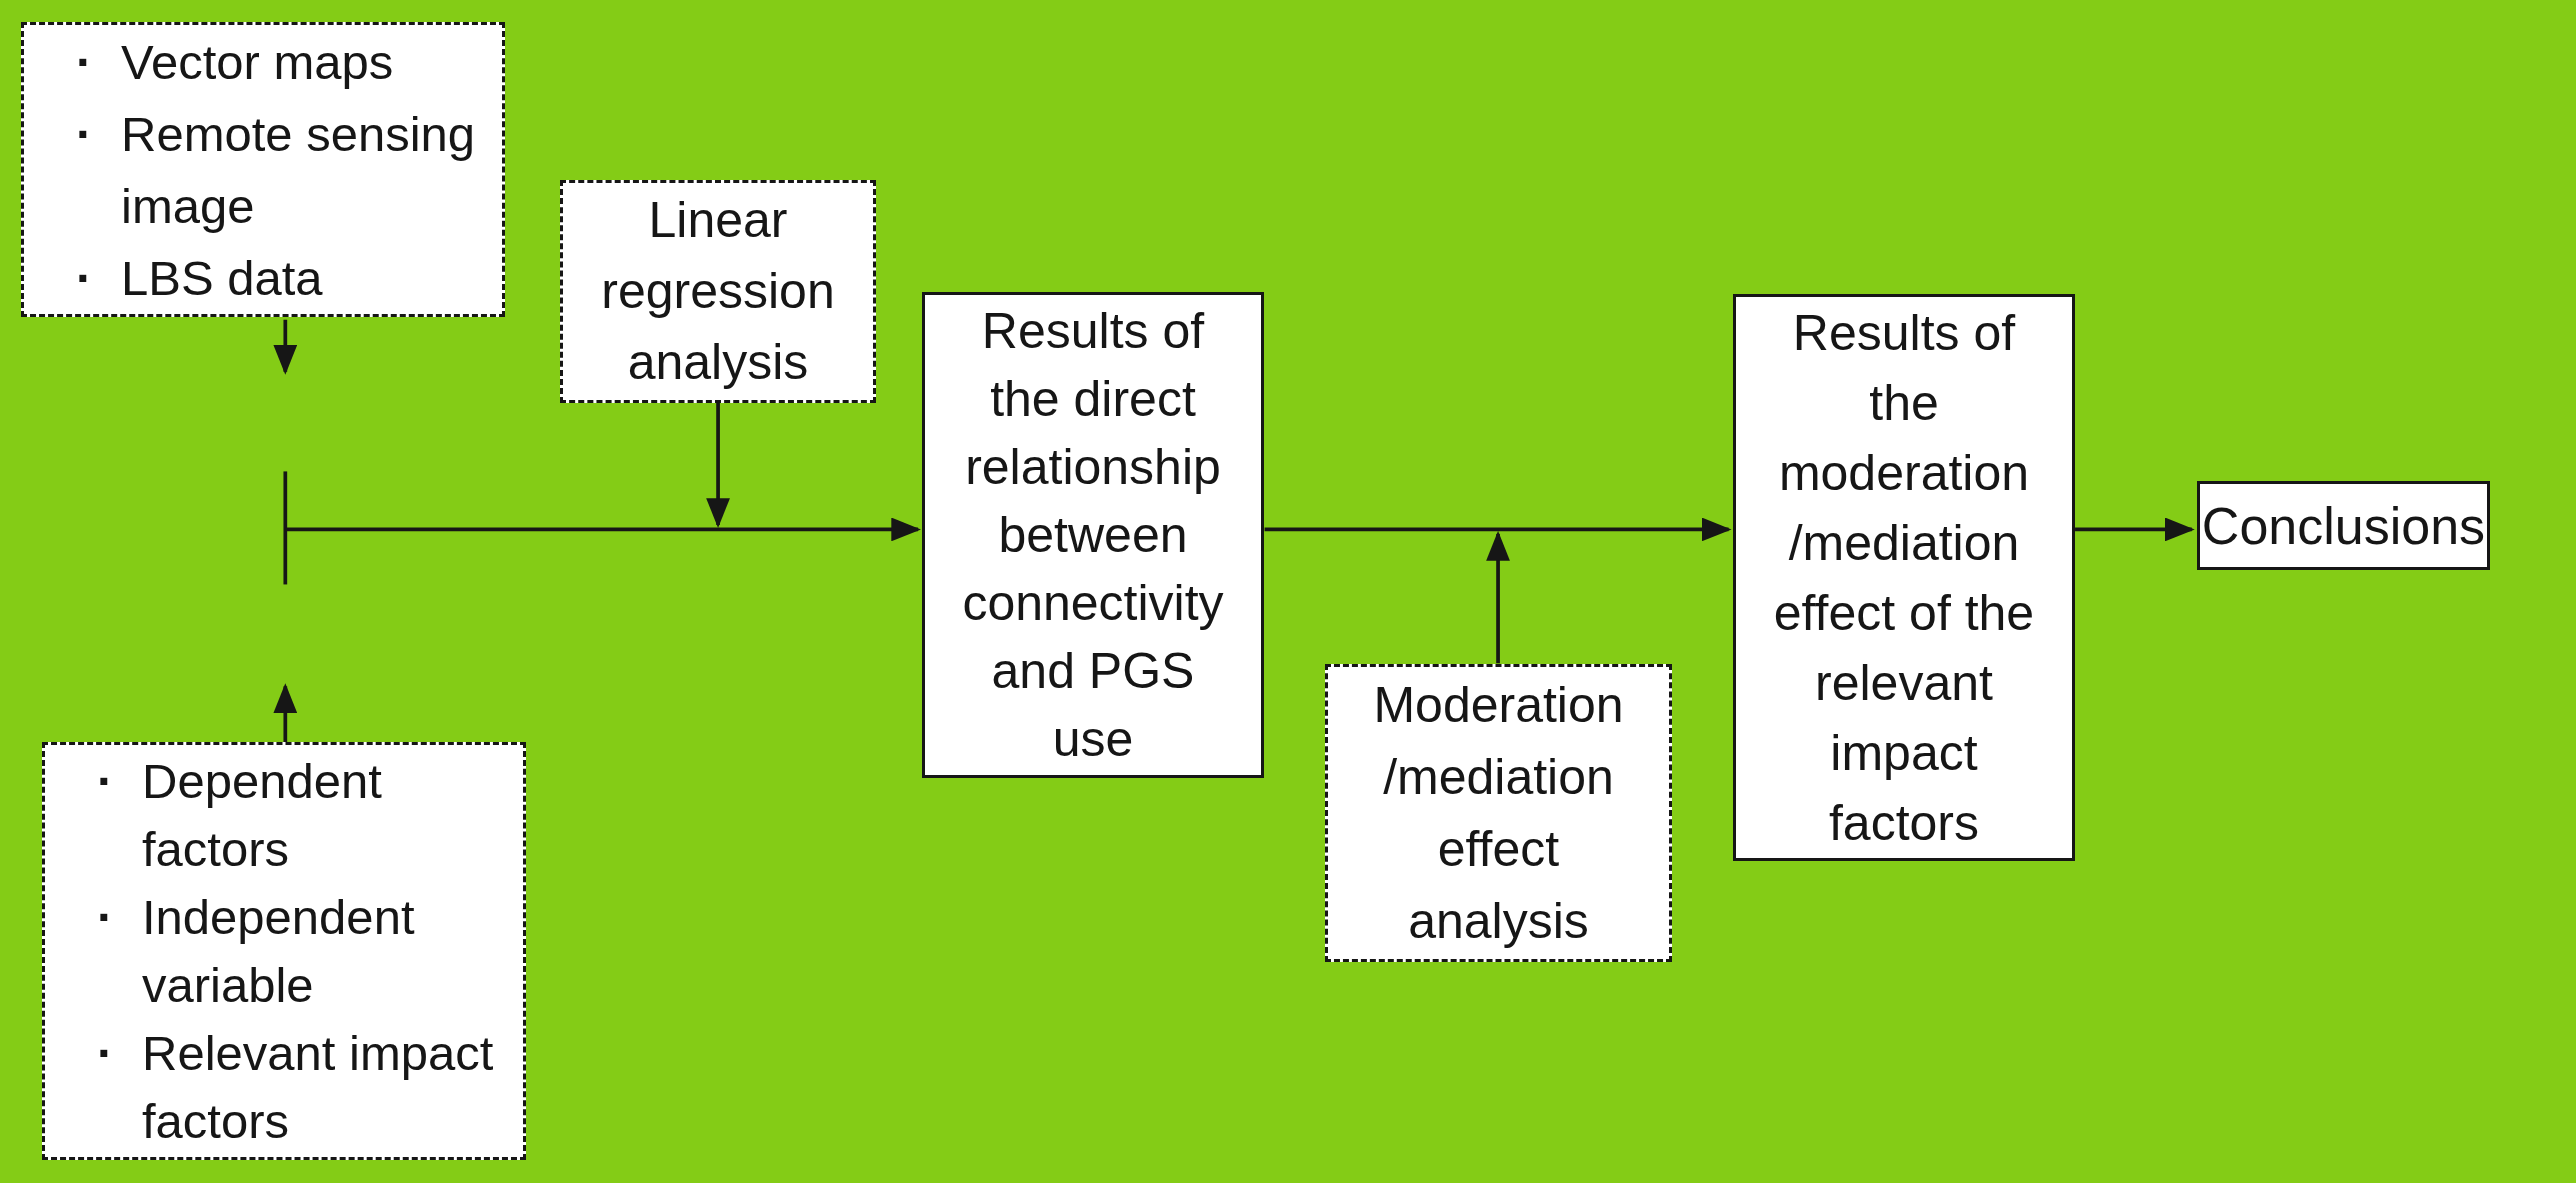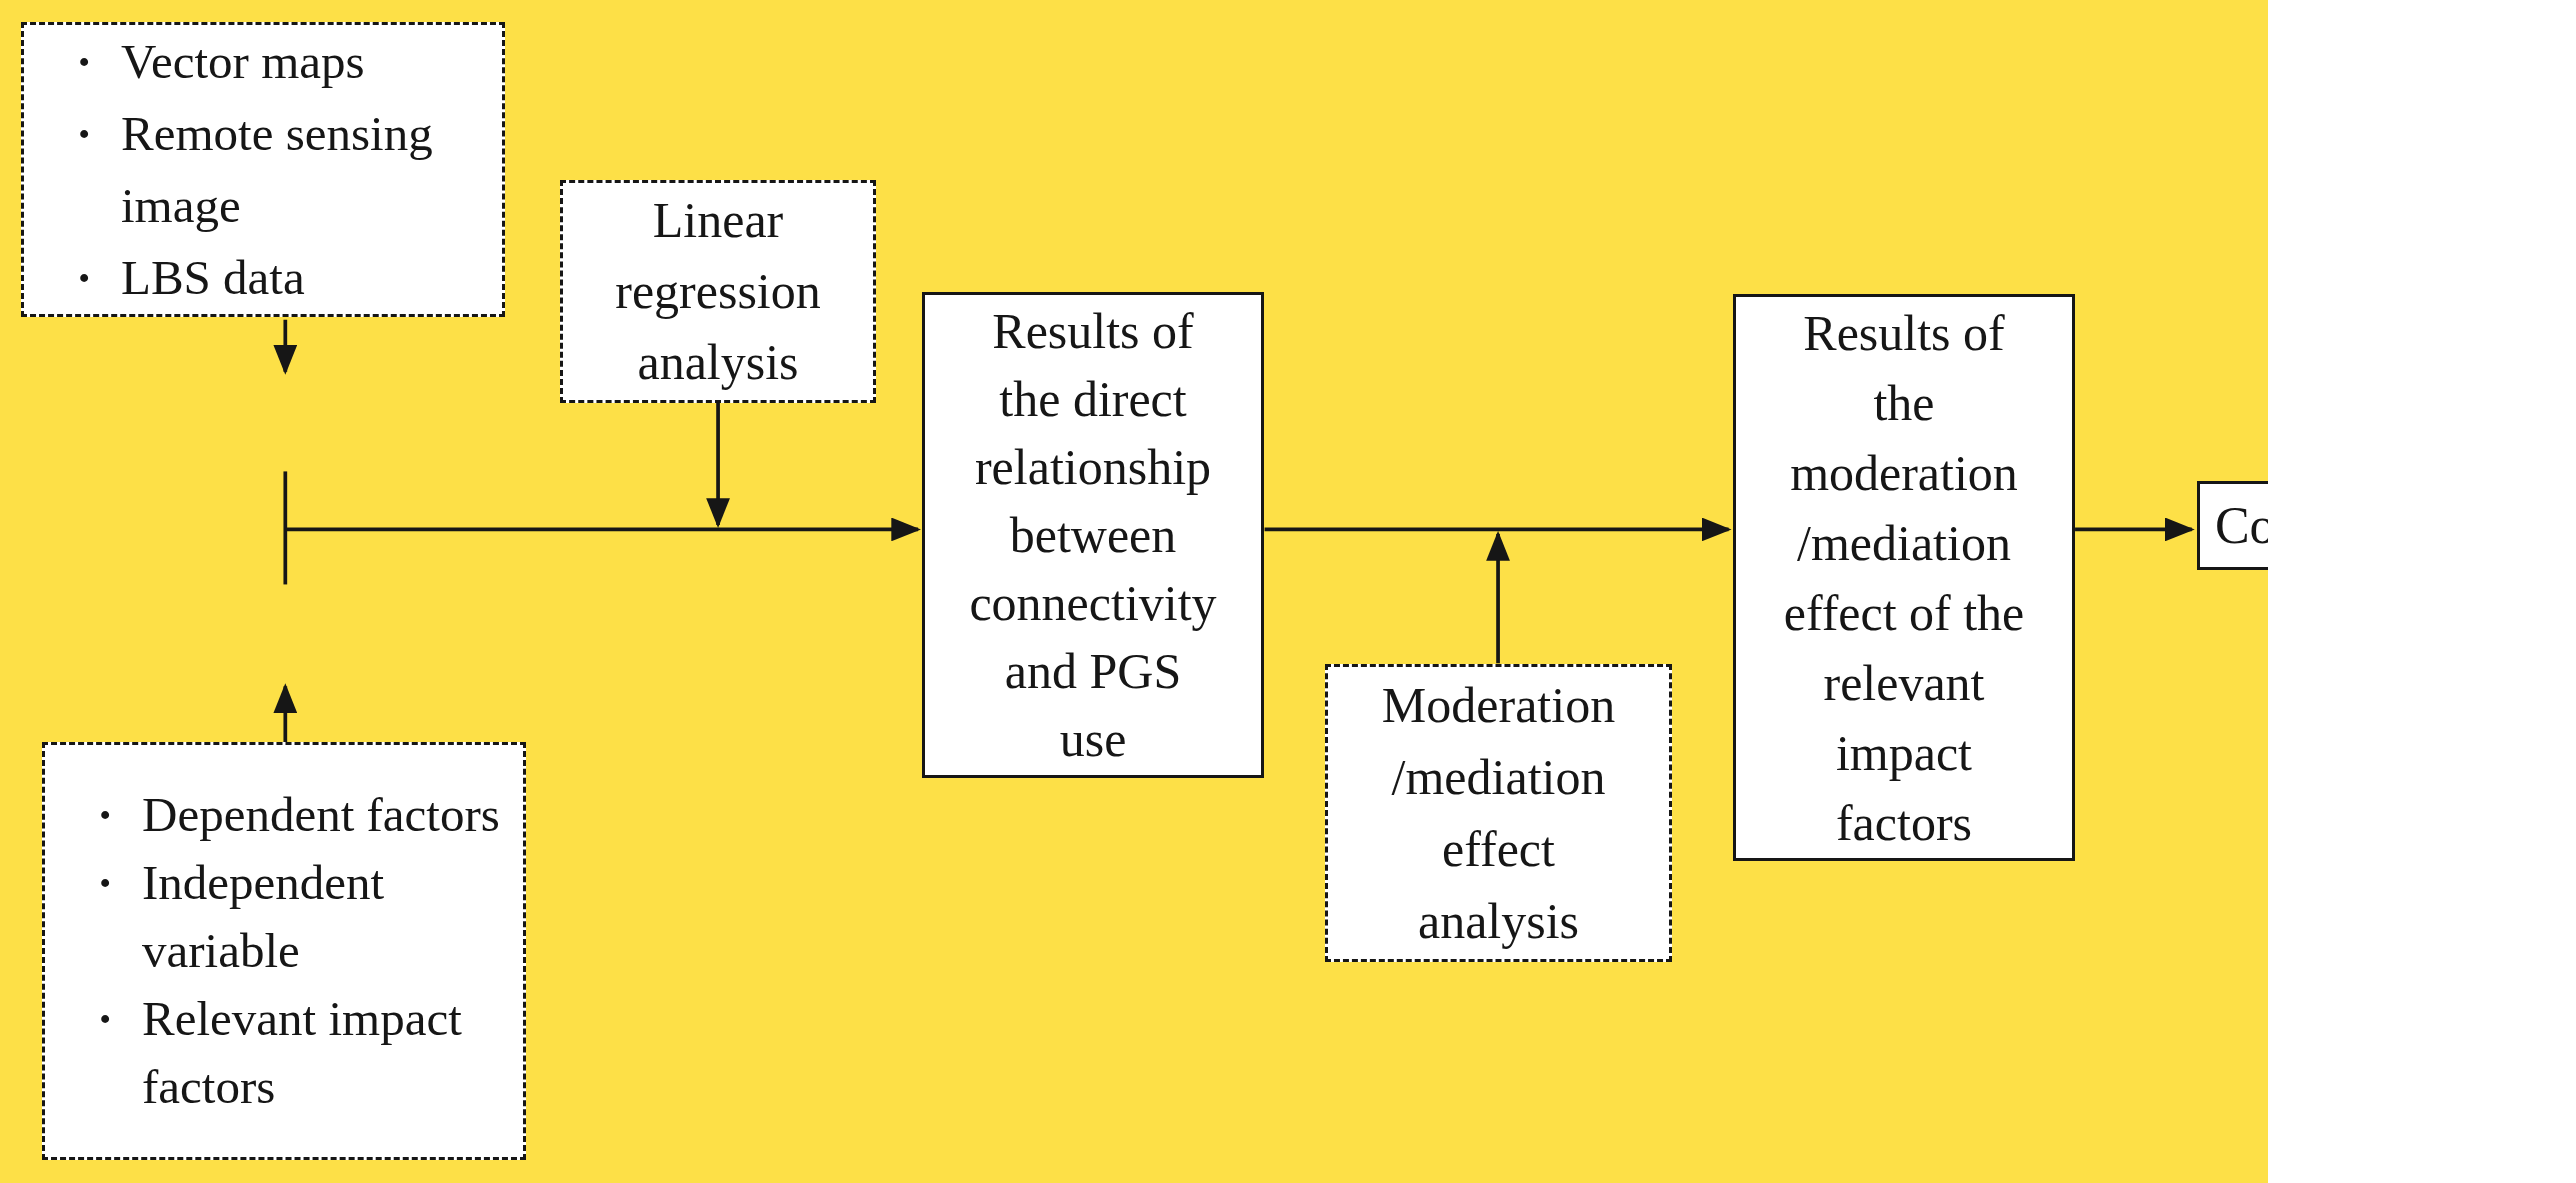--- a/index.html
+++ b/index.html
@@ -2,24 +2,24 @@
 <html style="font-size:12px"><head>
 <meta charset="utf-8">
 <style>
   html, body {
     margin: 0;
     padding: 0;
     background: #ffffff;
   }
   #canvas {
     position: relative;
-    width: 2268px;
+    width: 2576px;
     height: 1183px;
-    background: #fde047;
-    font-family: Liberation Serif, serif;
+    background: #84cc16;
+    font-family: Liberation Sans, sans-serif;
     color: #161616;
     overflow: hidden;
   }
   #connectors {
     position: absolute;
     left: 0; top: 0;
     width: 2576px;
     height: 1183px;
     pointer-events: none;
   }

